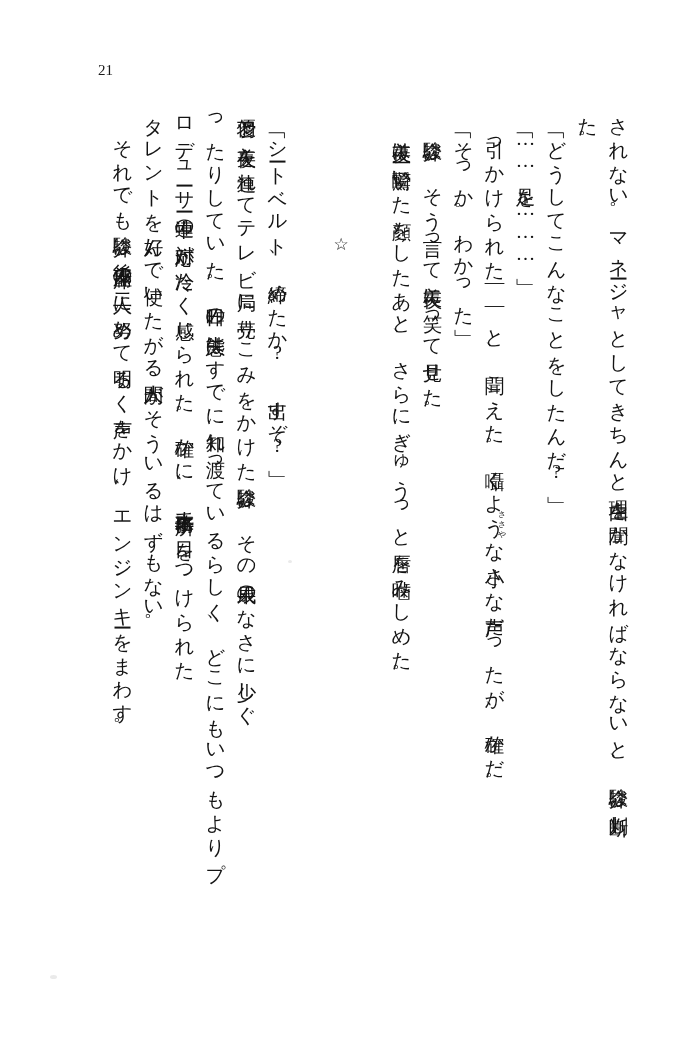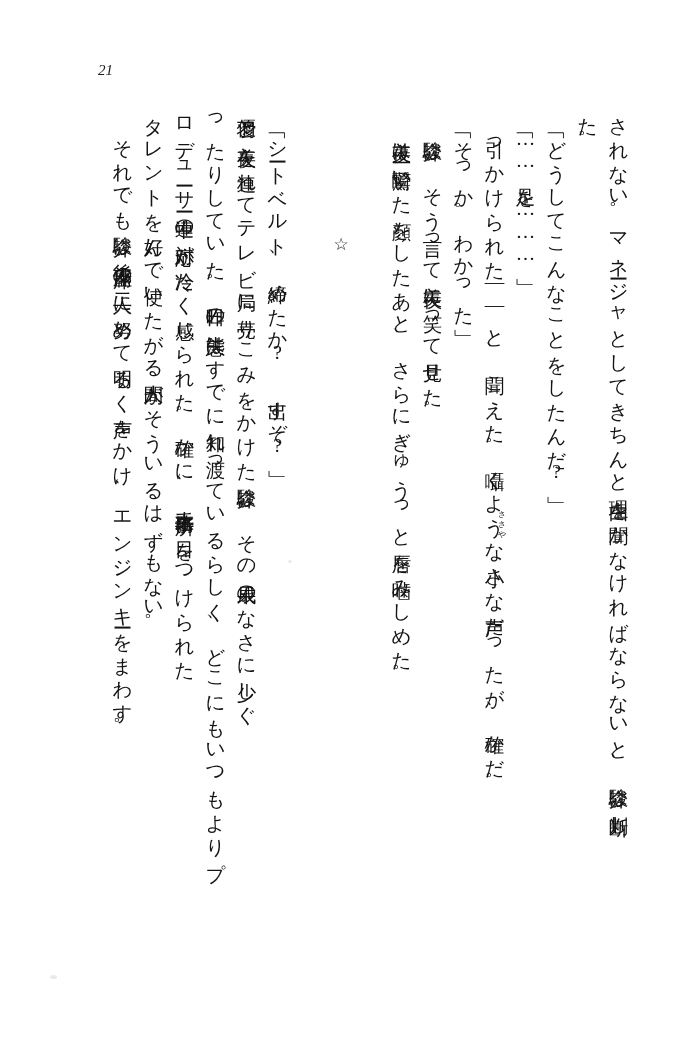--- a/index.html
+++ b/index.html
@@ -25,21 +25,20 @@
   }
 
   .page-number {
     position: absolute;
     left: 98px;
     top: 62px;
     font-size: 15px;
     font-family: "Liberation Serif", "DejaVu Serif", serif;
     color: #1a1a1a;
     letter-spacing: 0;
-    font-style: italic;
   }
 
   
   .text-block {
     position: absolute;
     top: 104px;
     left: 58px;
     width: 570px;
     height: 855px;
     display: flex;

